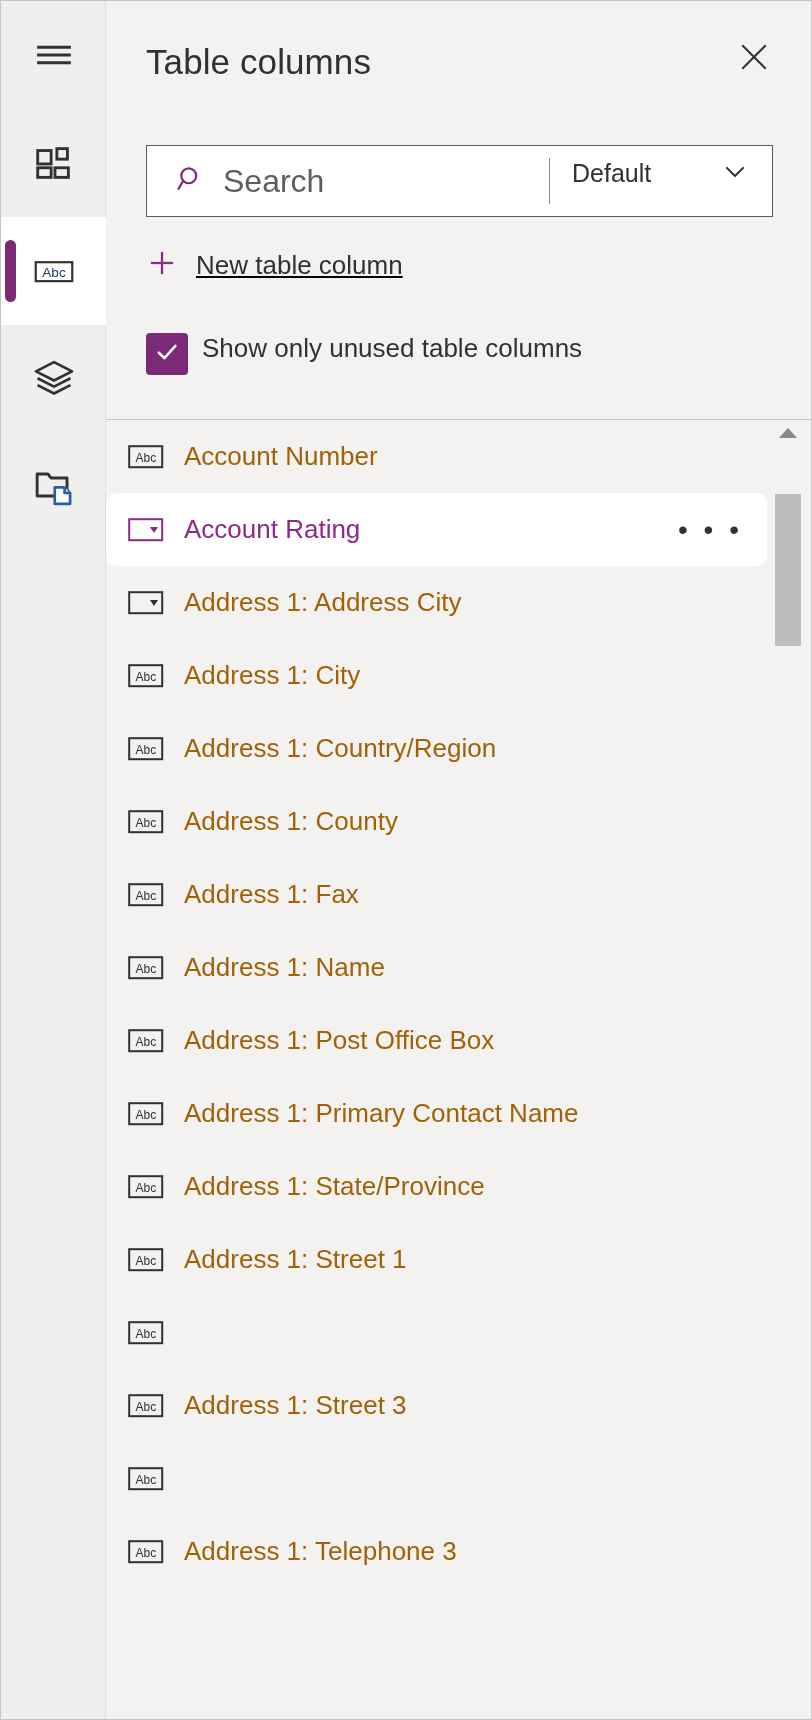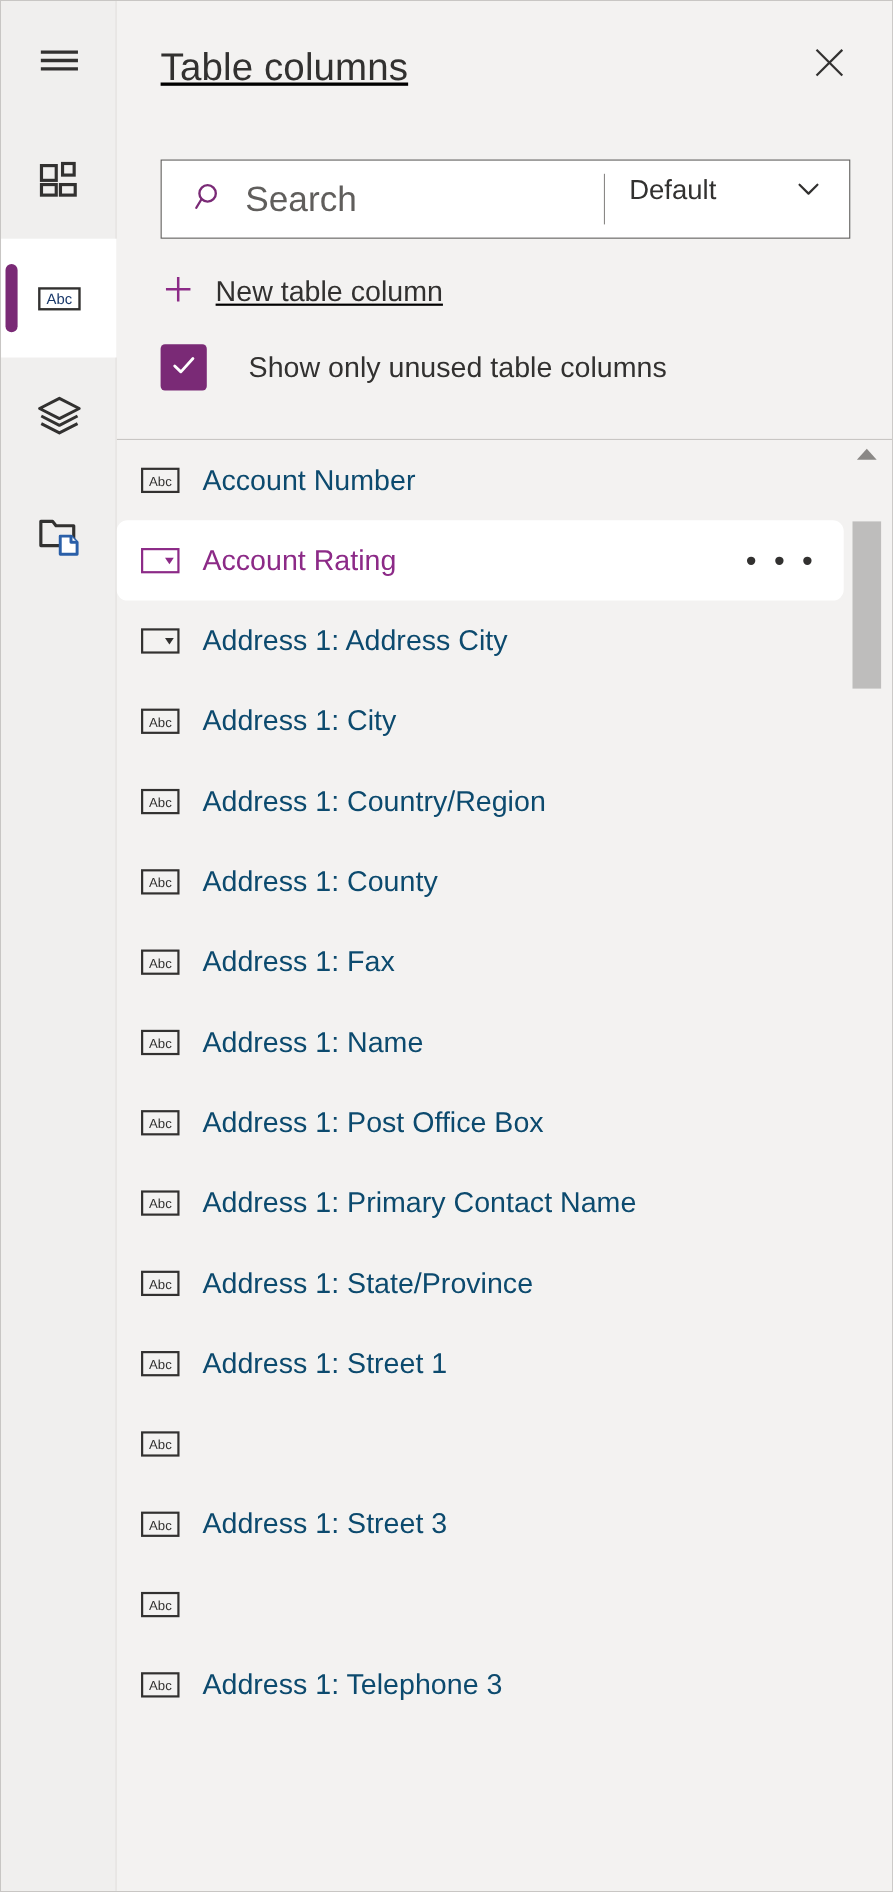--- a/index.html
+++ b/index.html
@@ -59,21 +59,20 @@
     min-width: 0;
     background: #f3f2f1;
   }
   #panel-header {
     position: relative;
     height: 120px;
     flex: 0 0 120px;
     display: flex;
     align-items: center;
     padding: 0 38px 0 40px;
-    text-decoration: underline;
   }
   #panel-title {
     font-size: 35px;
     font-weight: 400;
     color: #323130;
     letter-spacing: .1px;
     line-height: 1;
   }
   #close-button {
     position: absolute;
@@ -145,24 +144,23 @@
     cursor: pointer;
     width: fit-content;
     text-decoration: underline;
   }
   #new-column-label {
     font-size: 26px;
     color: #323130;
   }
 
   #show-unused-row {
-    margin: 29px 0 0 40px;
-    display: flex;
-    align-items: center;
-    gap: 38px;
+    margin: 50px 0 0 40px;
+    display: flex;
+    gap: 14px;
     cursor: pointer;
     width: fit-content;
   }
   .checkbox {
     width: 42px;
     height: 42px;
     border-radius: 4px;
     background: #7a2a76;
     display: flex;
     align-items: center;
@@ -203,21 +201,21 @@
     cursor: pointer;
     position: relative;
   }
   .list-row.selected {
     background: #ffffff;
     border-radius: 10px;
   }
   .row-icon { flex: 0 0 36px; width: 36px; height: 26px; display: block; }
   .row-label {
     font-size: 26px;
-    color: #0c4a6e;
+    color: #a16207;
     white-space: nowrap;
   }
   .list-row.selected .row-label { color: #8c2a87; }
   .row-overflow {
     margin-left: auto;
     font-size: 28px;
     letter-spacing: 4px;
     color: #323130;
     line-height: 1;
     padding-right: 8px;

